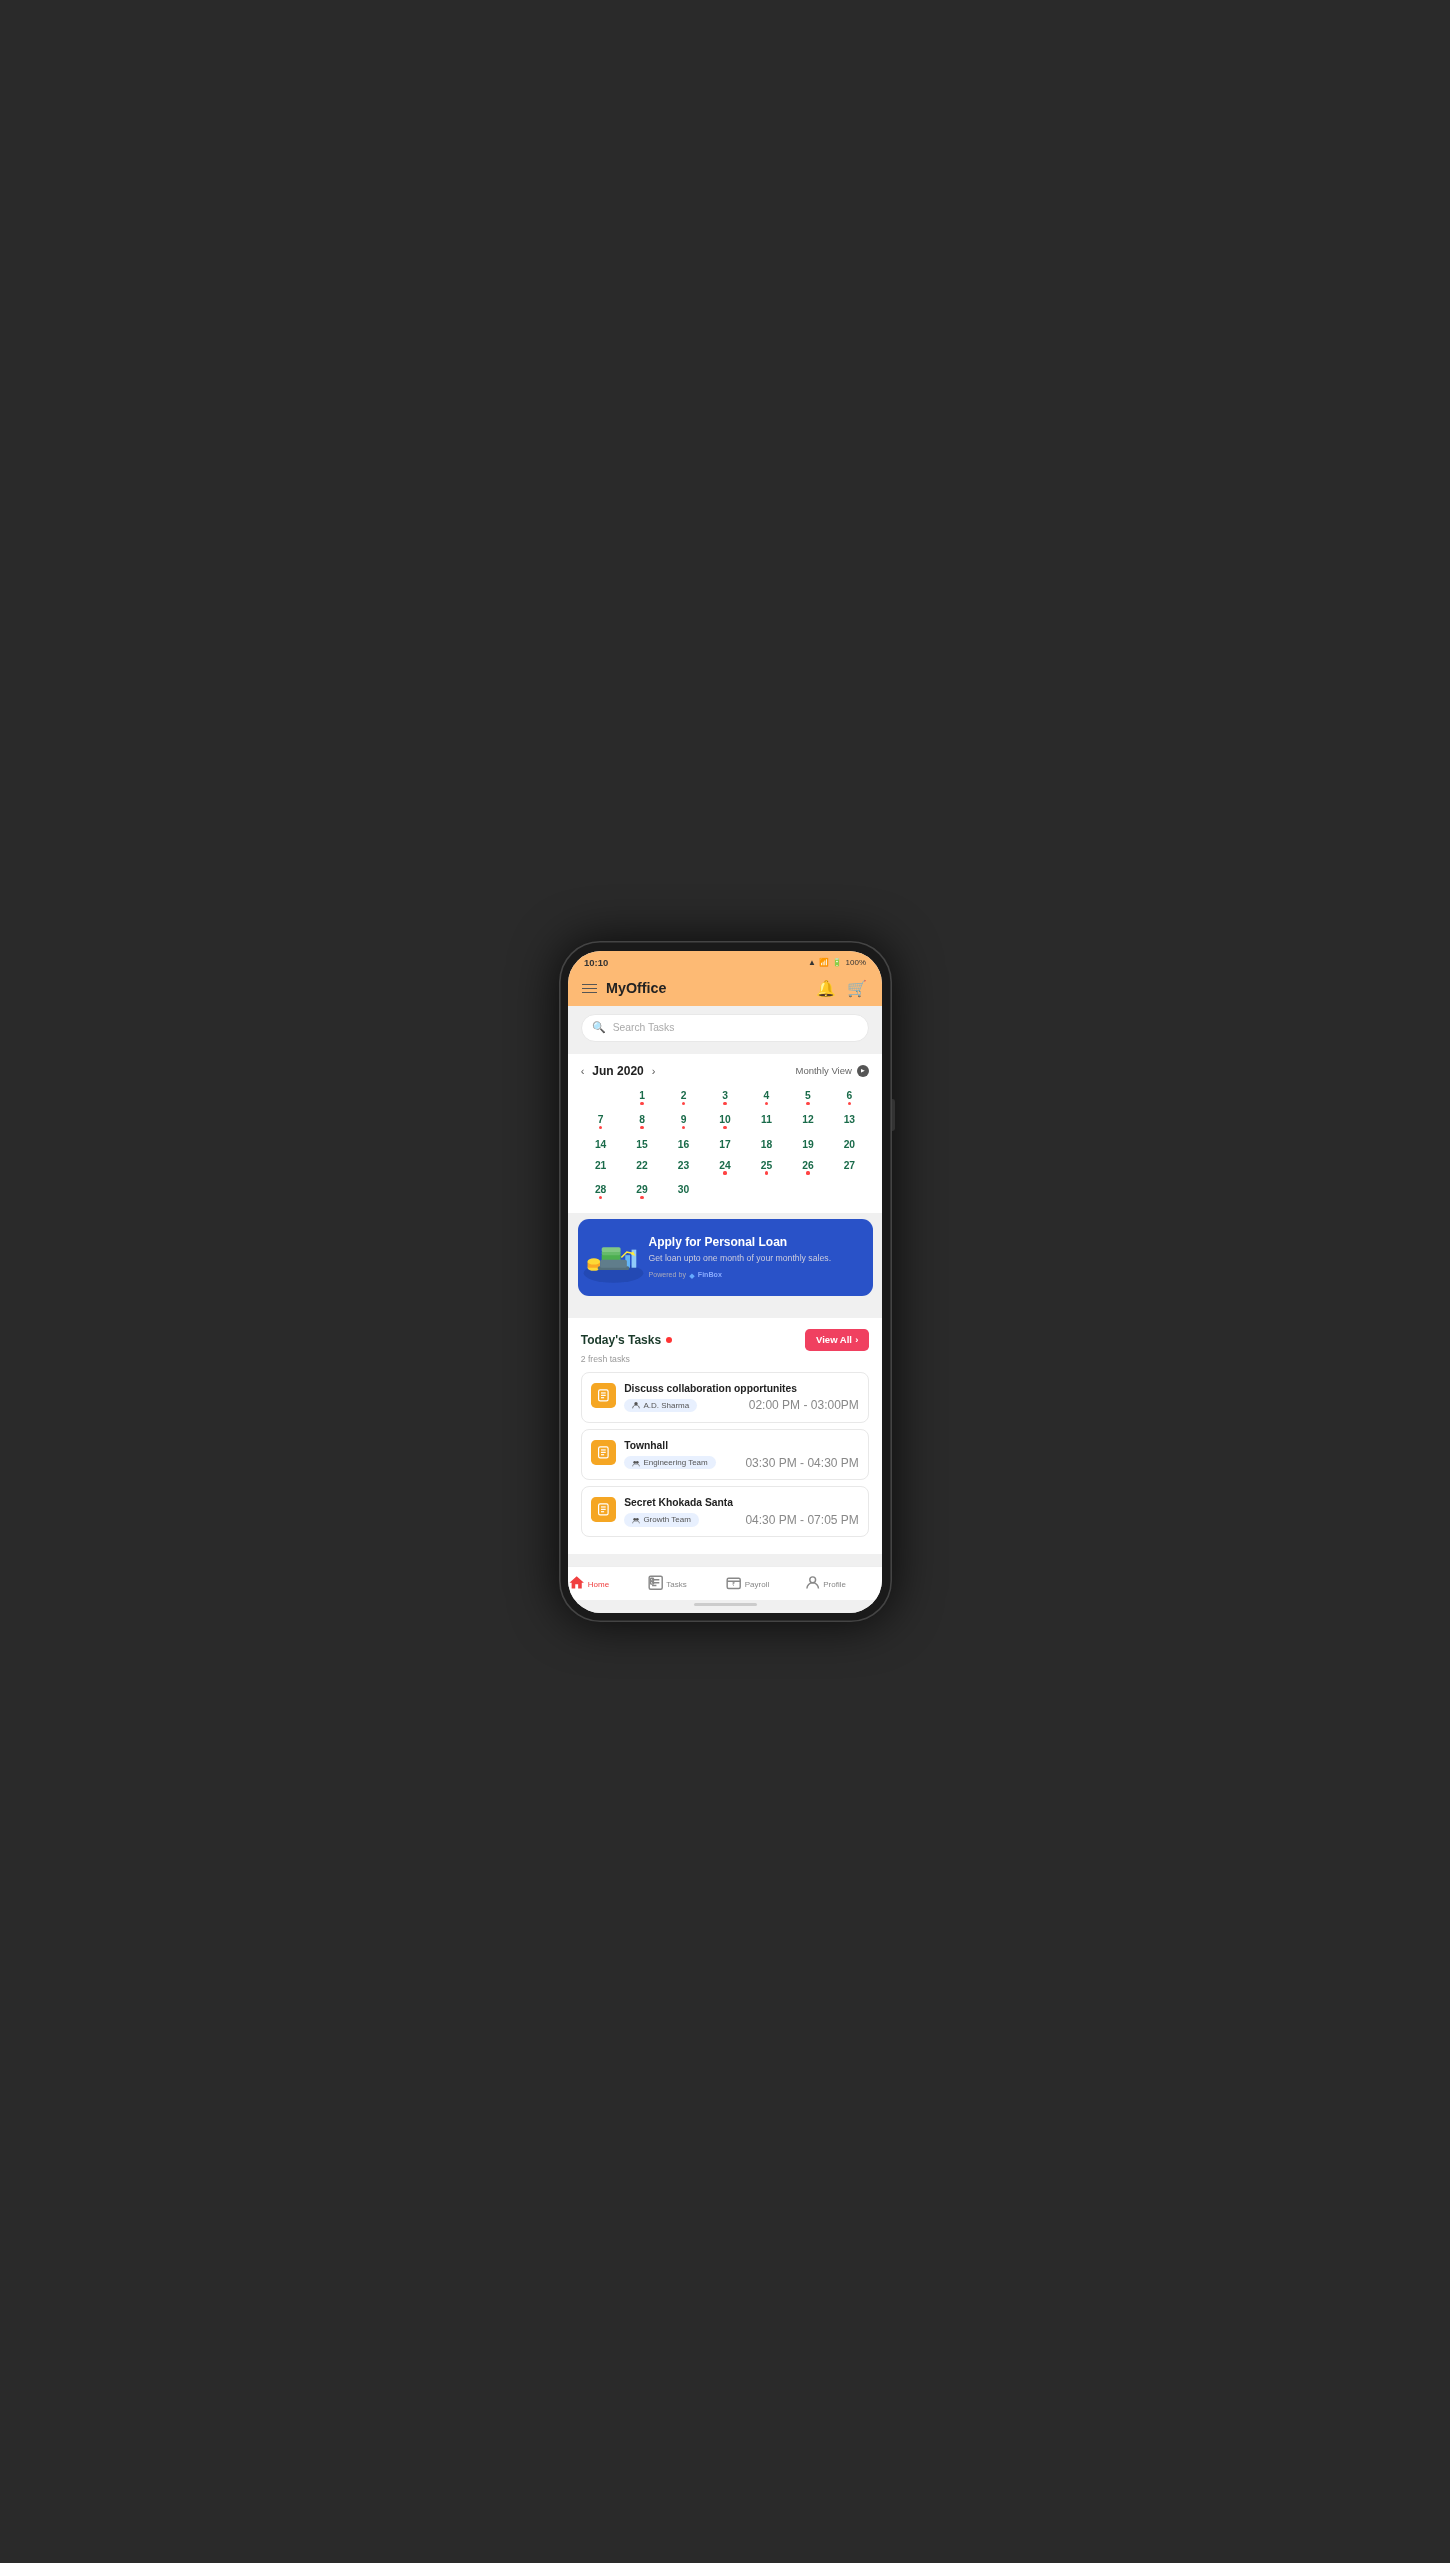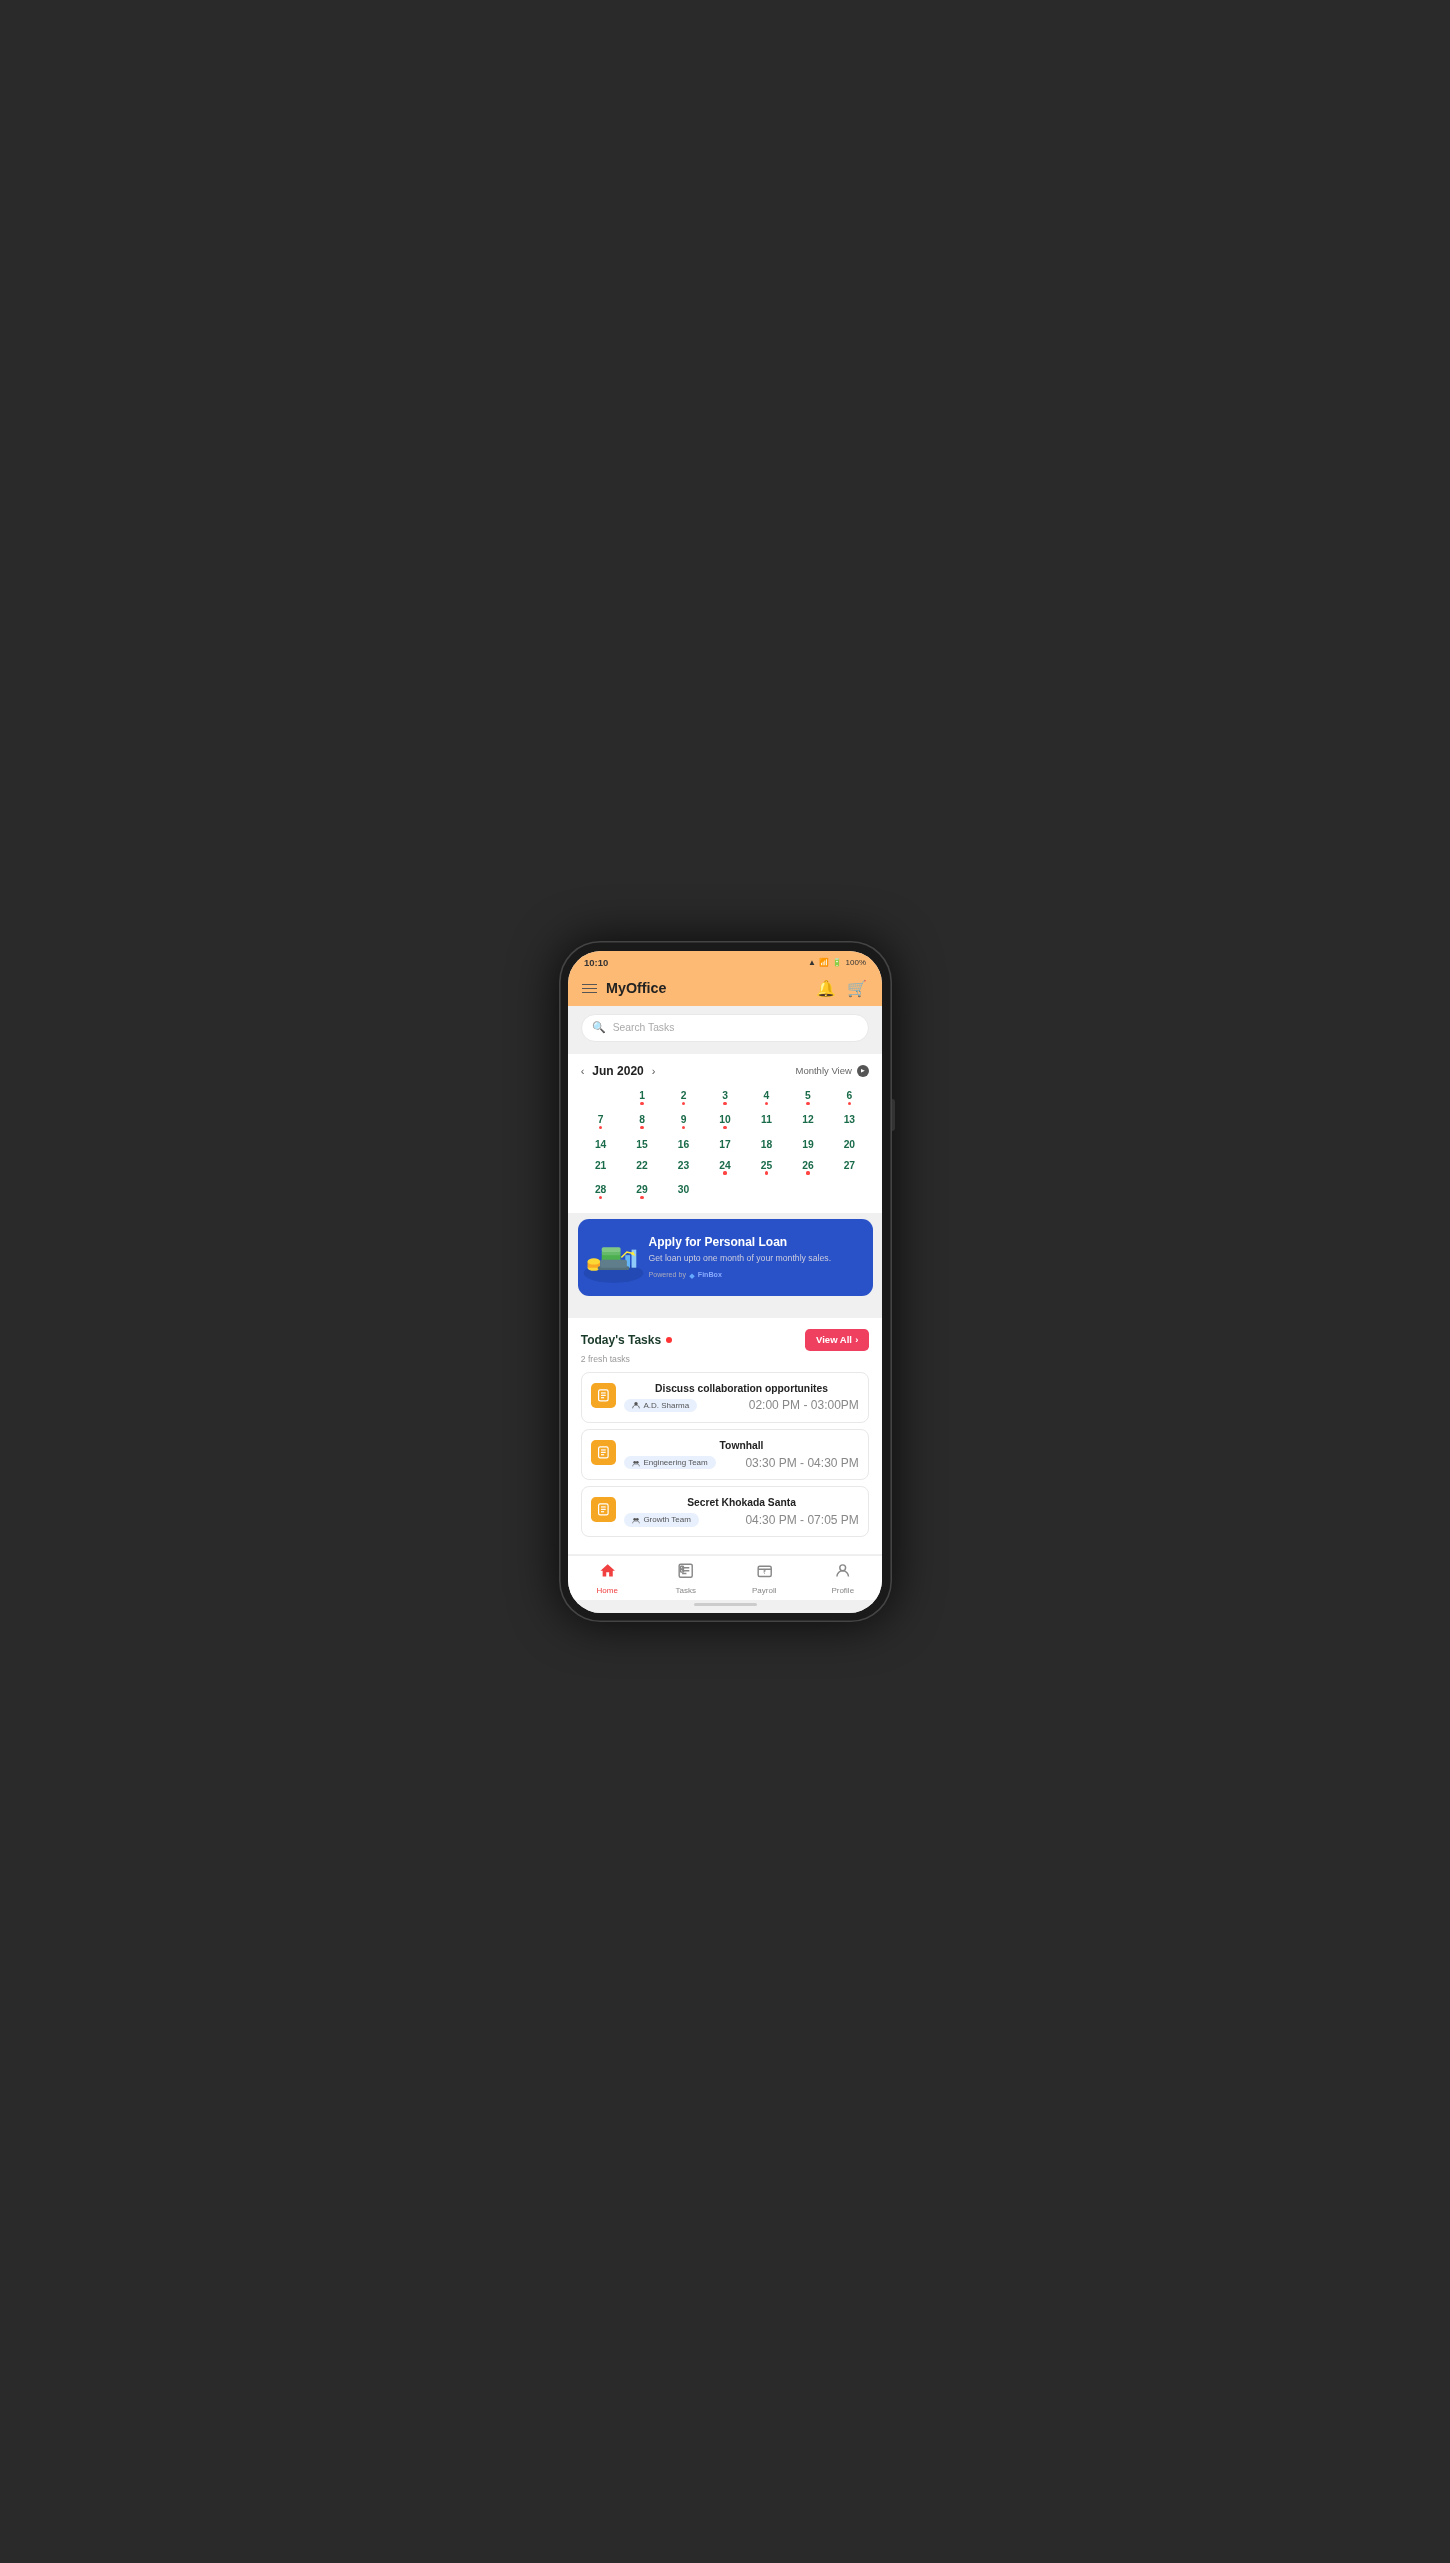--- a/index.html
+++ b/index.html
@@ -290,21 +290,20 @@
       align-items: center;
       justify-content: center;
       flex-shrink: 0;
     }
     .task-icon svg {
       width: 12.7px;
       height: 12.7px;
     }
     .task-info {
       flex: 1;
-      text-align: center;
     }
     .task-name {
       font-size: 10.3px;
       font-weight: 600;
       color: #222;
       margin-bottom: 4.8px;
     }
     .task-meta {
       display: flex;
       justify-content: space-between;
@@ -329,21 +328,21 @@
       background: #fff;
       display: flex;
       justify-content: space-around;
       align-items: center;
       padding: 6.3px 0 4.8px;
       border-top: 0.8px solid #eee;
       flex-shrink: 0;
     }
     .nav-item {
       display: flex;
-      flex-direction: column;
+      flex-direction: row;
       align-items: center;
       gap: 2.4px;
       cursor: pointer;
       flex: 1;
     }
     .nav-label {
       font-size: 8px;
       color: #888;
     }
     .nav-label.active {

